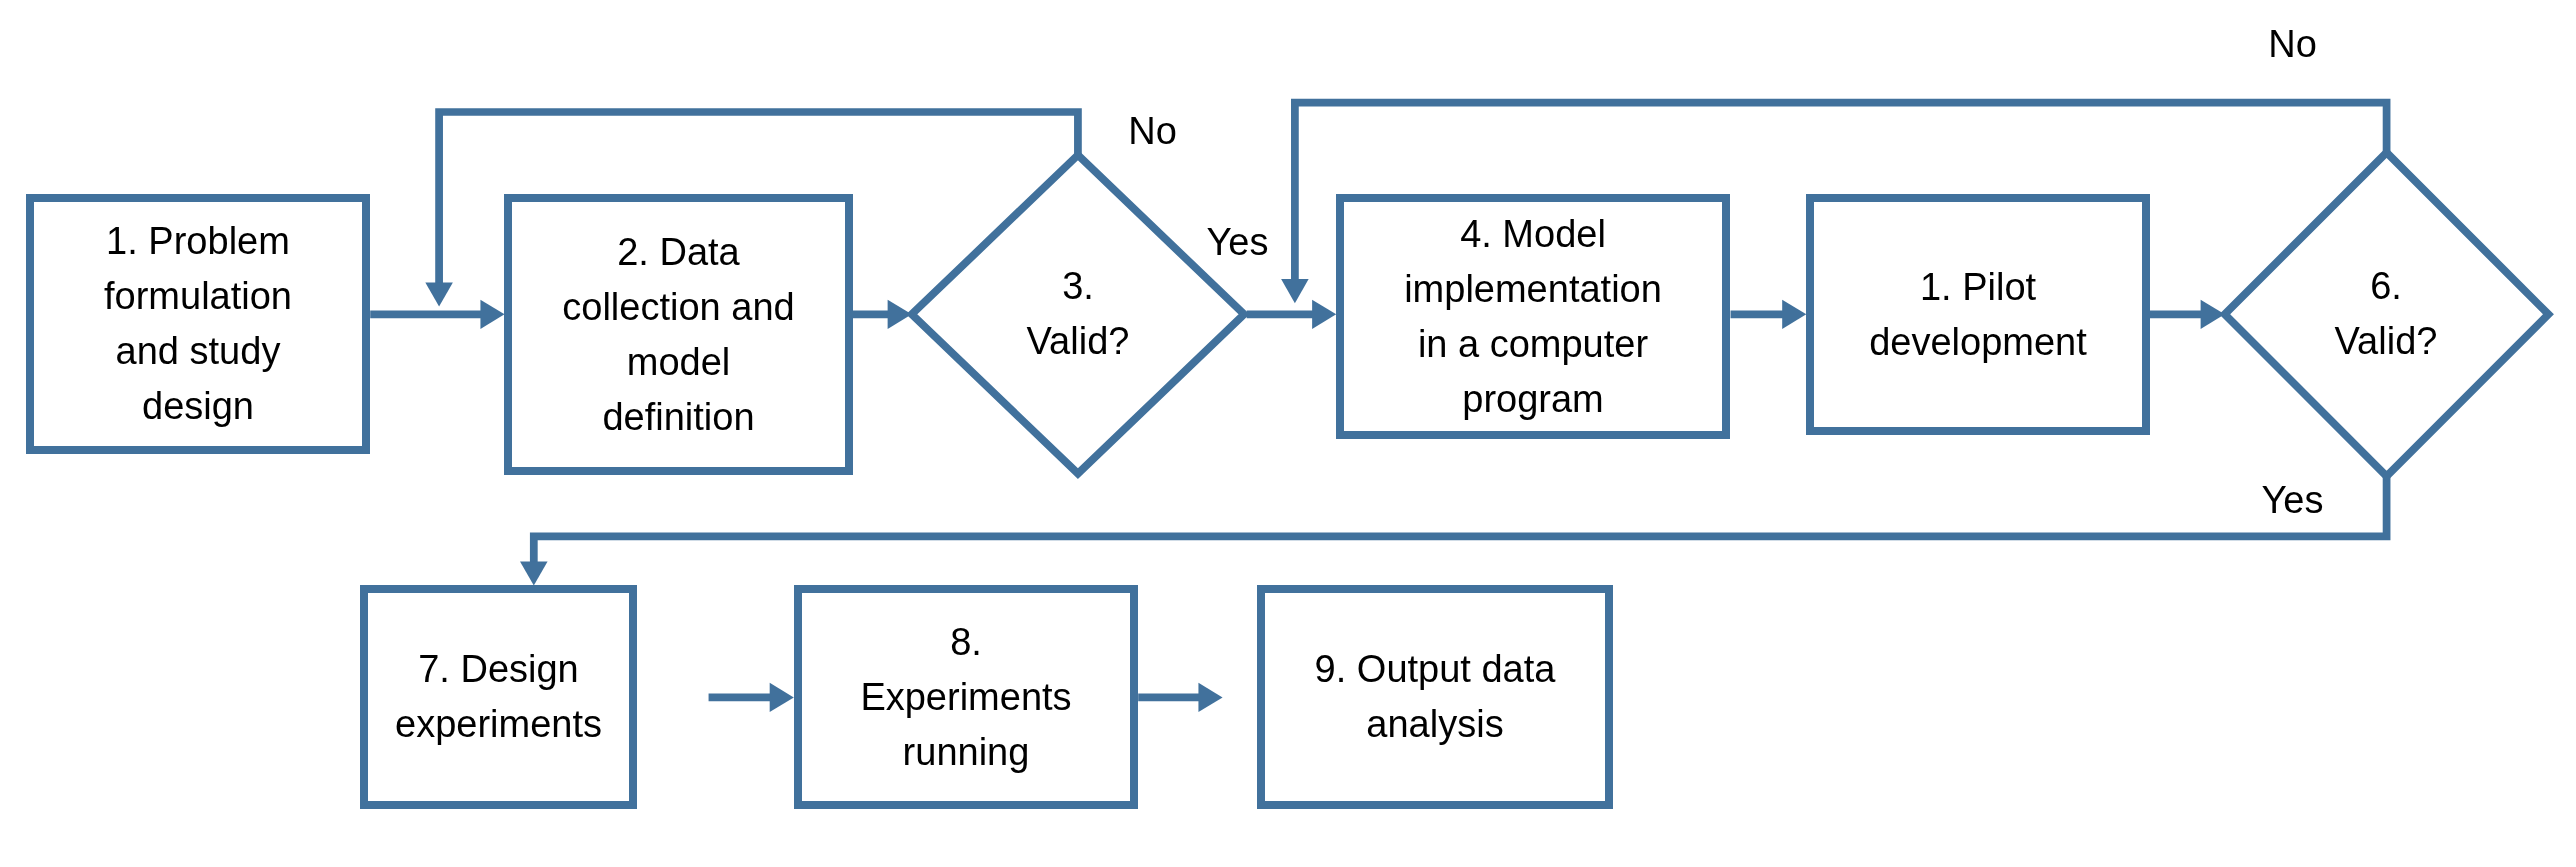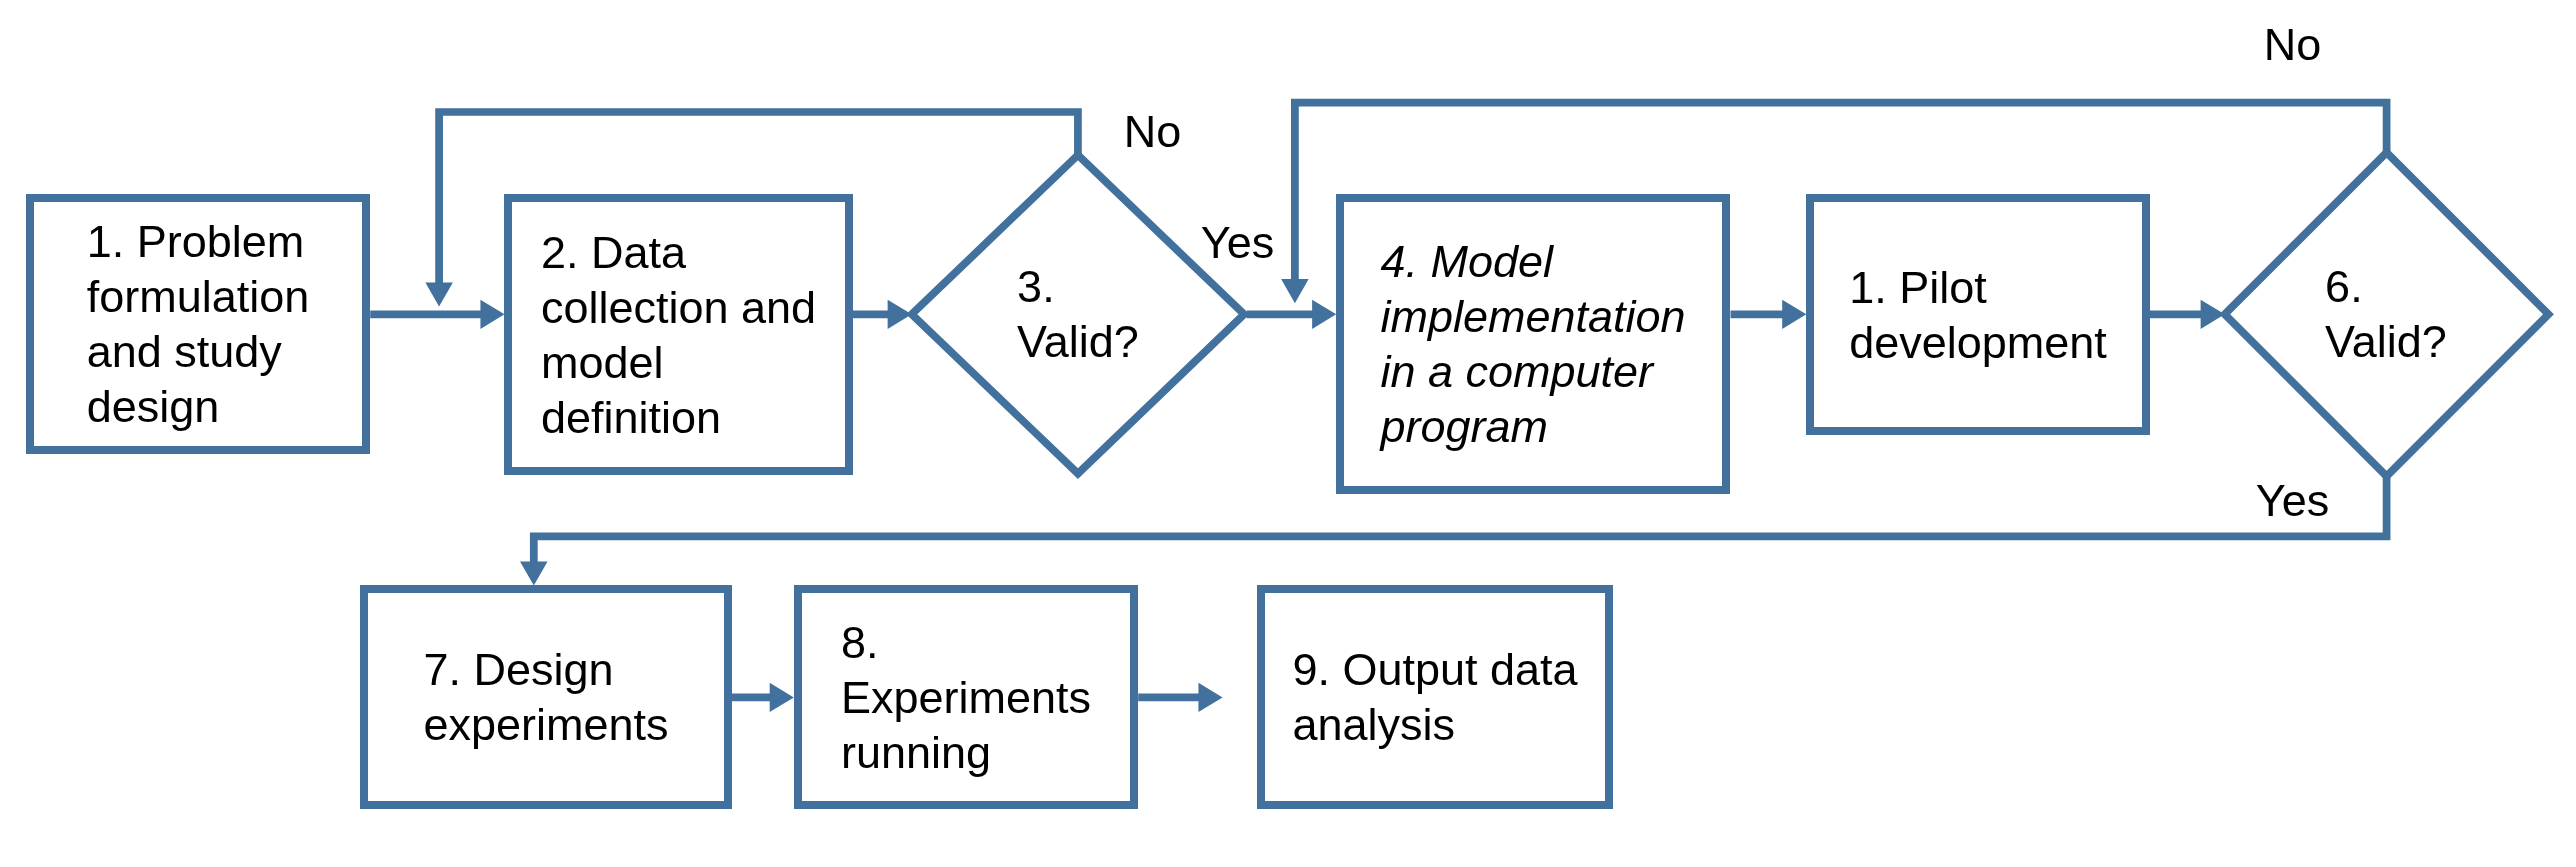--- a/index.html
+++ b/index.html
@@ -25,39 +25,39 @@
     position: absolute;
     display: flex;
     align-items: center;
     justify-content: center;
     box-sizing: border-box;
     background: #ffffff;
     border: 8.6px solid var(--accent);
   }
   .node span, .dlabel span, .elabel span {
     white-space: pre-line;
-    text-align: left;
-    font-size: 45px;
+    text-align: center;
+    font-size: 38px;
     line-height: 55px;
     color: var(--text-color);
   }
   .dlabel, .elabel {
     position: absolute;
     display: flex;
     align-items: center;
     justify-content: center;
     background: transparent;
   }
   
   #n1 { left: 26px;   top: 194px; width: 344px; height: 260px; }
   #n2 { left: 504px;  top: 194px; width: 349px; height: 281px; }
-  #n4 { left: 1336px; top: 194px; width: 394px; height: 300px; font-style: italic; }
+  #n4 { left: 1336px; top: 194px; width: 394px; height: 245px; }
   #n5 { left: 1806px; top: 194px; width: 344px; height: 241px; }
   
-  #n7 { left: 360px;  top: 585px; width: 372px; height: 224px; }
+  #n7 { left: 360px;  top: 585px; width: 277px; height: 224px; }
   #n8 { left: 794px;  top: 585px; width: 344px; height: 224px; }
   #n9 { left: 1257px; top: 585px; width: 356px; height: 224px; }
   
   #n3t { left: 949px; top: 257px; width: 258px; height: 114px; }
   #n6t { left: 2257px; top: 257px; width: 258px; height: 114px; }
   
   #no3  { left: 1092px; top: 105px; width: 121px; height: 52px; }
   #yes3 { left: 1173px; top: 216px; width: 129px; height: 53px; }
   #no6  { left: 2232px; top: 18px;  width: 121px; height: 52px; }
   #yes6 { left: 2232px; top: 474px; width: 121px; height: 52px; }

